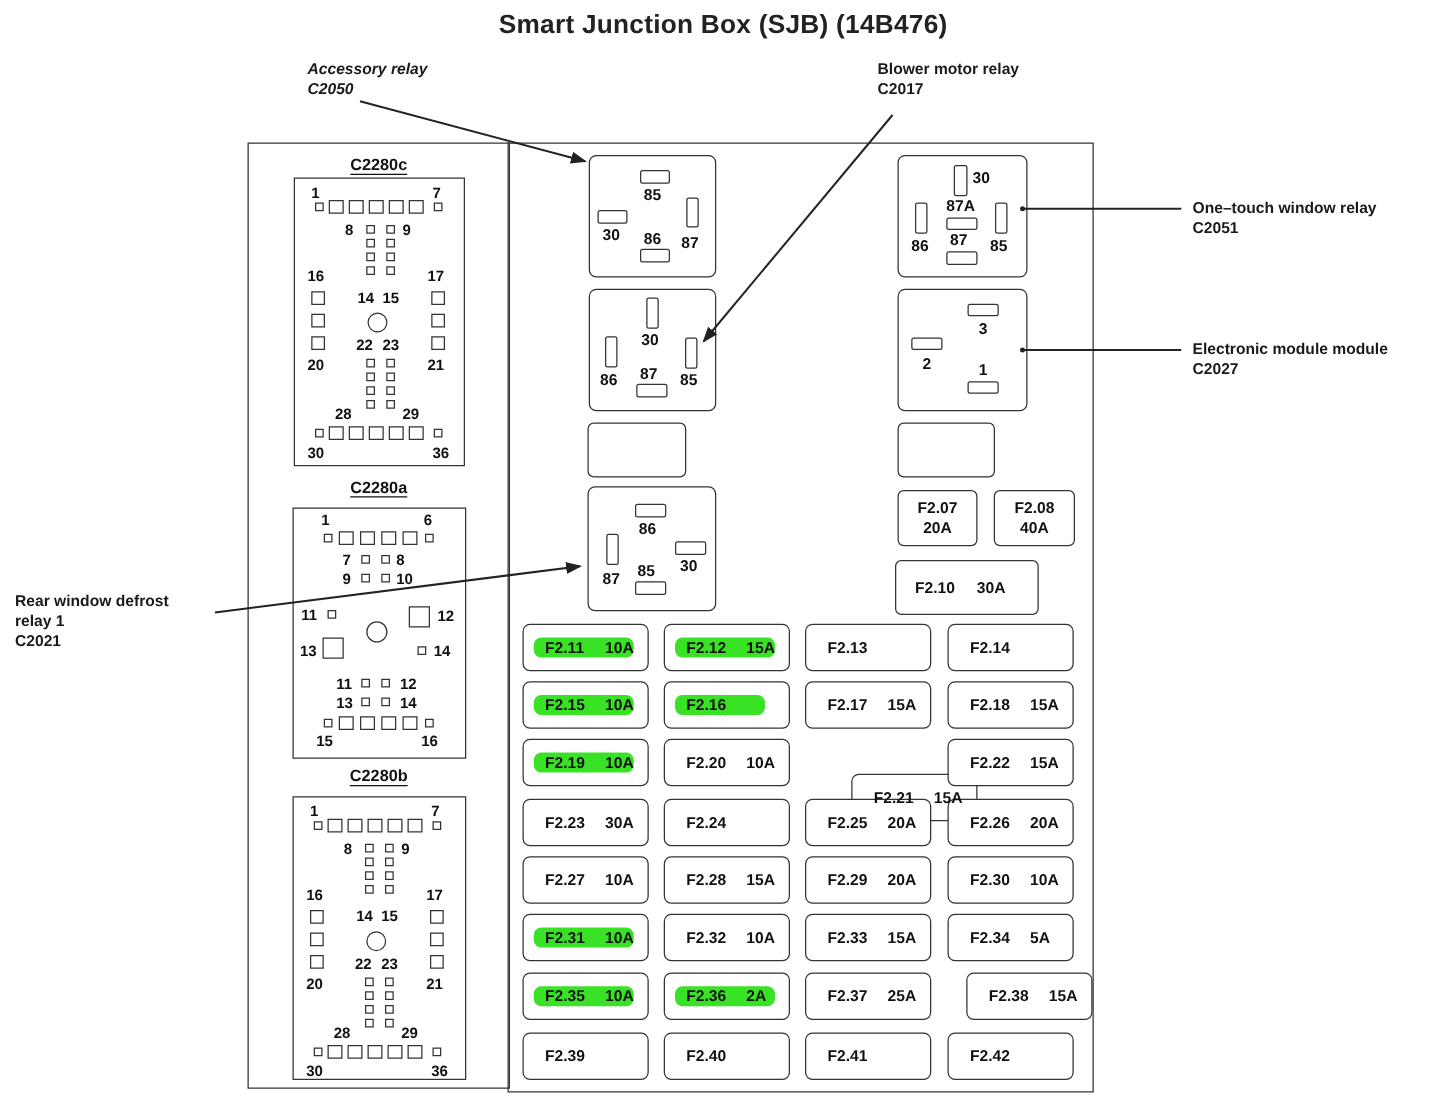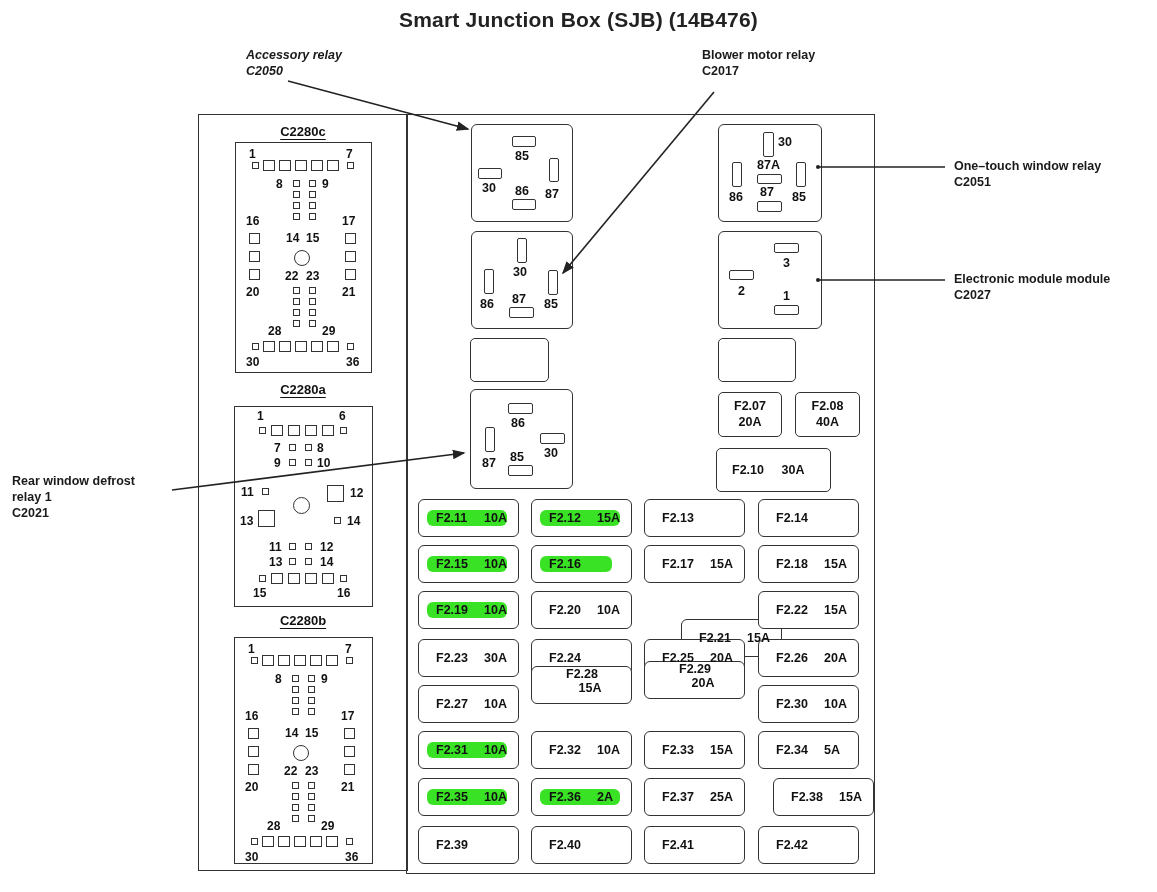--- a/index.html
+++ b/index.html
@@ -354,25 +354,25 @@
       <span class="famp">20A</span>
     </div>
     <div class="fuse" style="left: 758px; top: 639px;">
       <span class="fid">F2.26</span>
       <span class="famp">20A</span>
     </div>
     <div class="fuse" style="left: 418px; top: 685px;">
       <span class="fid">F2.27</span>
       <span class="famp">10A</span>
     </div>
-    <div class="fuse" style="left: 531px; top: 666px; flex-direction: column;">
+    <div class="fuse" style="left: 531px; top: 685px;">
       <span class="fid">F2.28</span>
       <span class="famp">15A</span>
     </div>
-    <div class="fuse" style="left: 644px; top: 661px; flex-direction: column;">
+    <div class="fuse" style="left: 644px; top: 685px;">
       <span class="fid">F2.29</span>
       <span class="famp">20A</span>
     </div>
     <div class="fuse" style="left: 758px; top: 685px; align-items: center;">
       <span class="fid">F2.30</span>
       <span class="famp">10A</span>
     </div>
     <div class="fuse" style="left: 418px; top: 731px;">
       <div class="hl" style="left: 8px; top: 10px; width: 80px; height: 16px; background: rgb(47, 224, 26);"></div>
       <span class="fid">F2.31</span>

